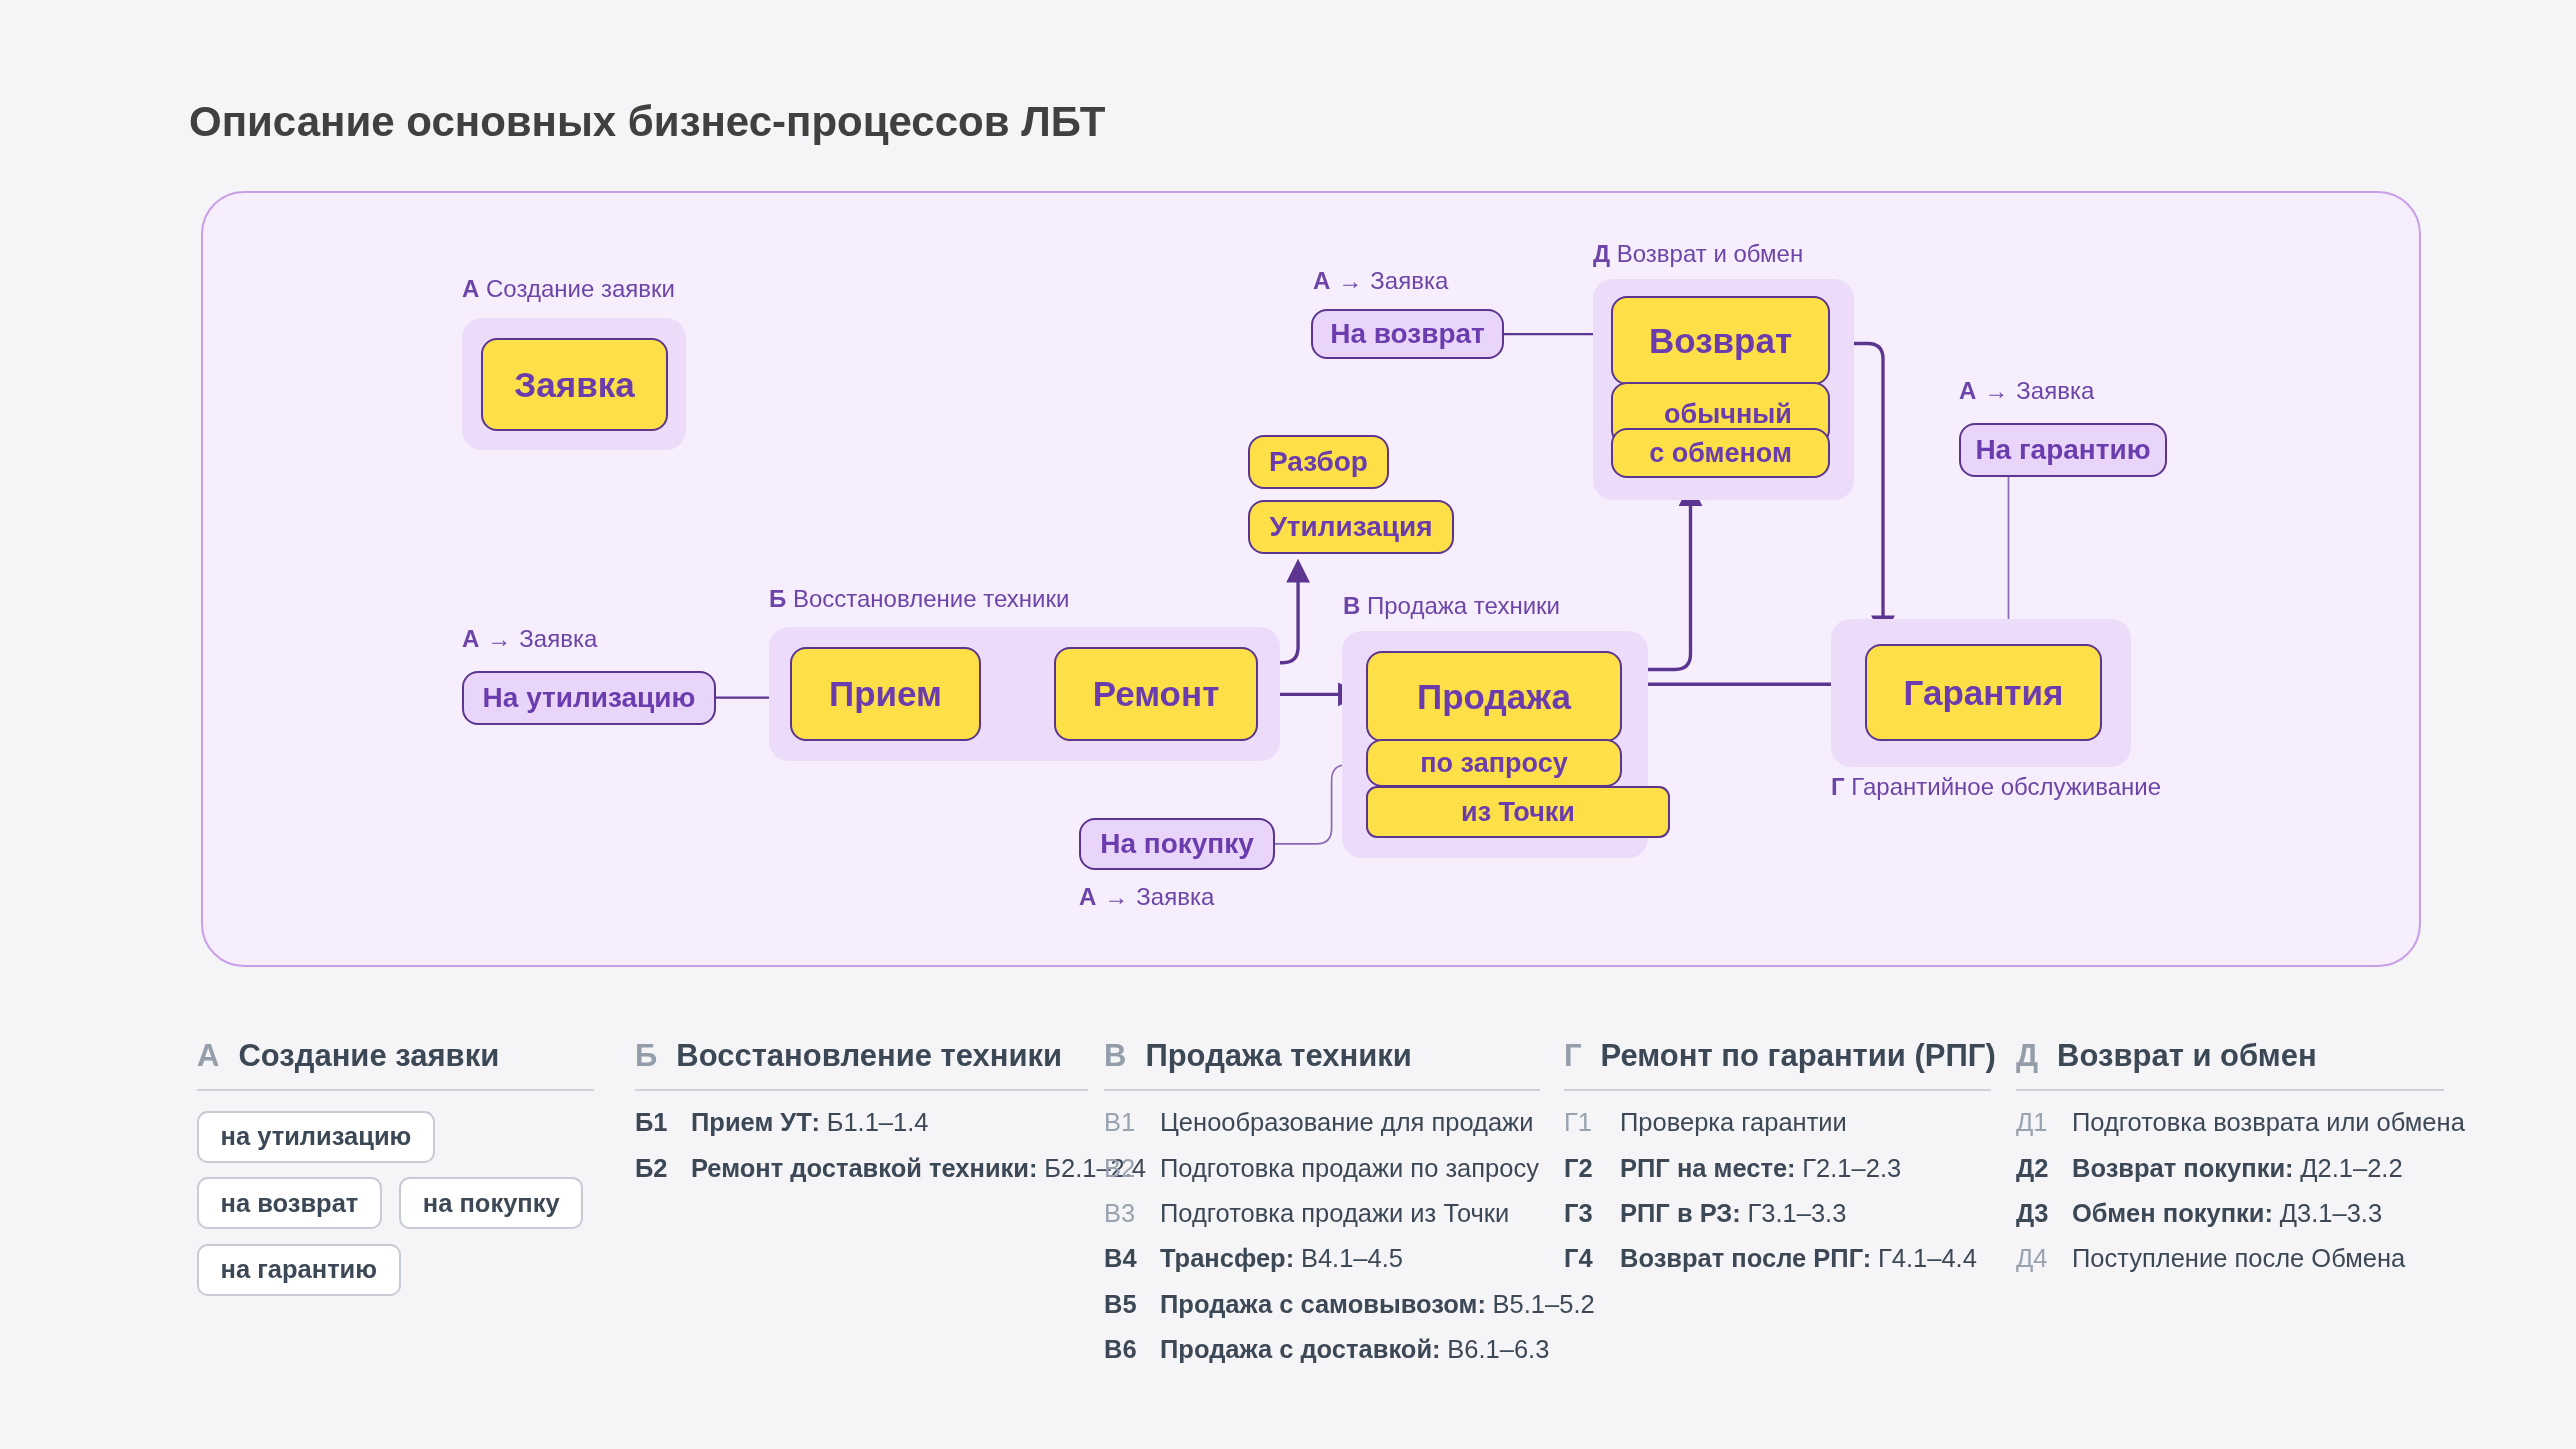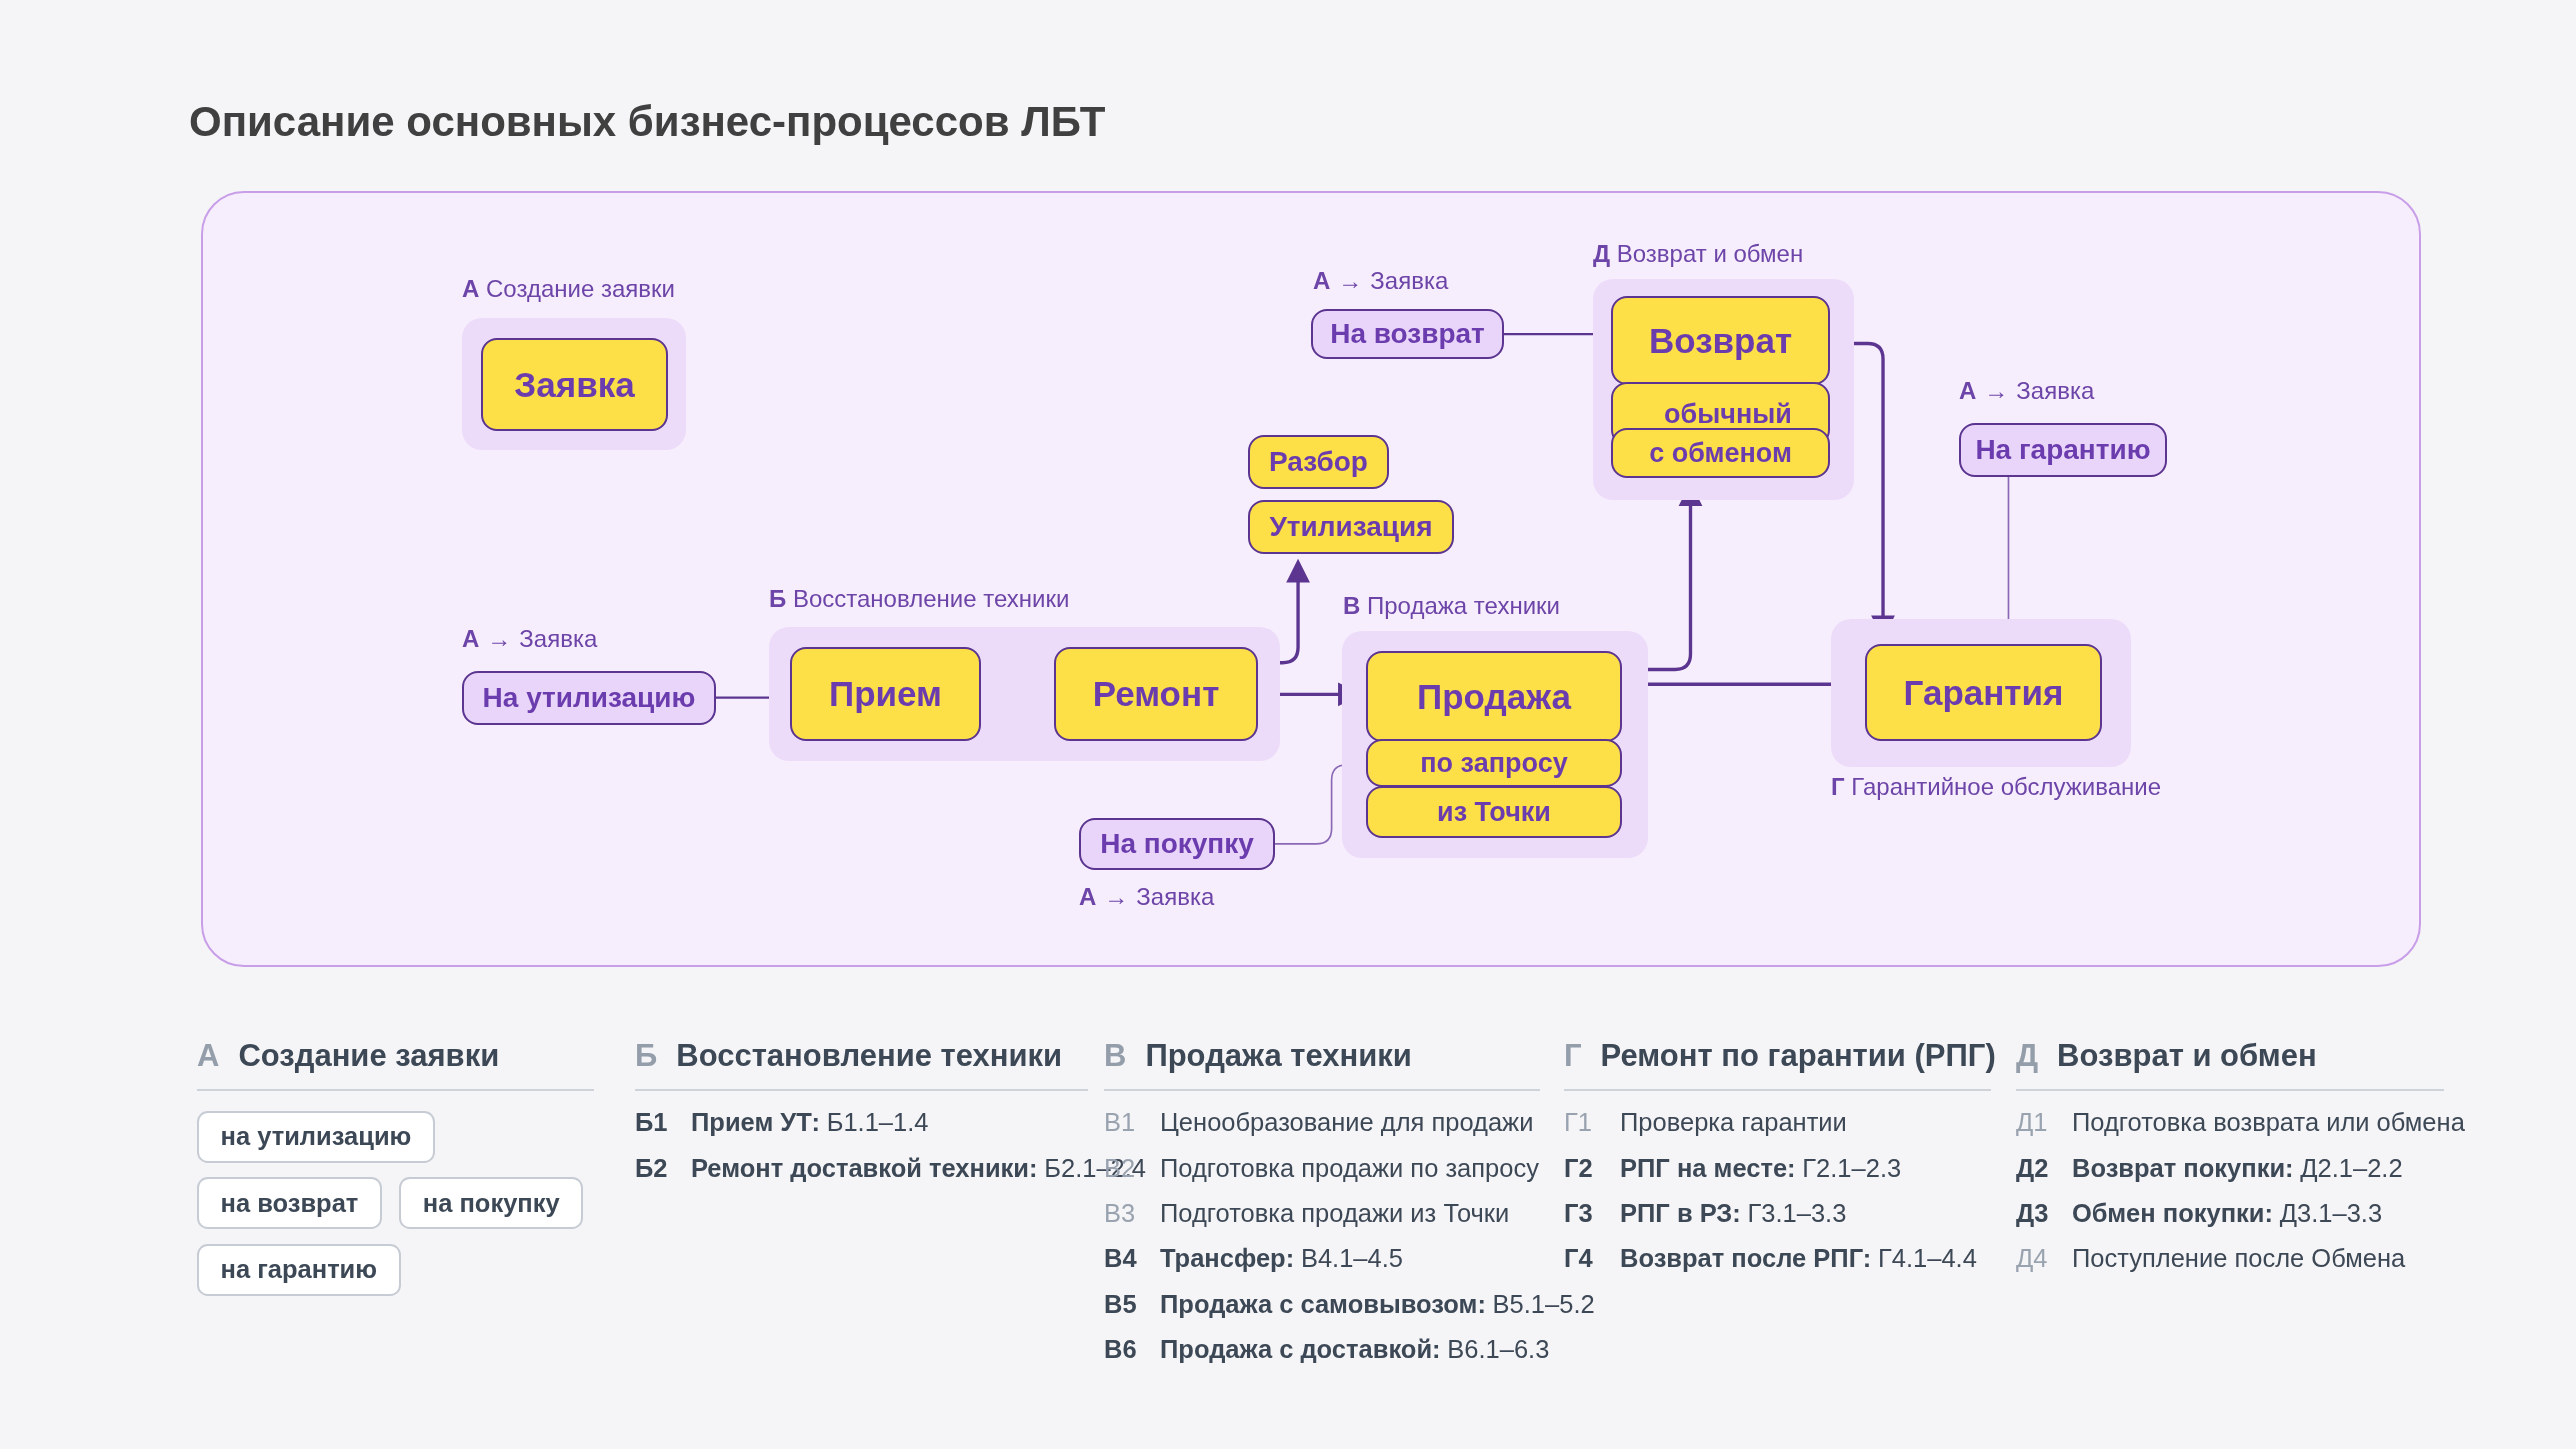--- a/index.html
+++ b/index.html
@@ -139,21 +139,21 @@
 </div>
 <div class="abs btn" style="left:1959px; top:423px; width:208px; height:54px;">На гарантию</div>
 
 <div class="abs dlabel" style="left:1343px; top:592px;">
   <span class="lt">В</span>
   <span>Продажа техники</span>
 </div>
 <div class="abs group" style="left:1342px; top:631px; width:306px; height:227px;"></div>
 <div class="abs node bigtxt" style="left:1366px; top:651px; width:256px; height:91px;">Продажа</div>
 <div class="abs node subtxt" style="left:1366px; top:739px; width:256px; height:48px;">по запросу</div>
-<div class="abs node subtxt" style="left:1366px; top:786px; width:256px; height:52px;">из Точки</div>
+<div class="abs node subtxt" style="left:1366px; top:786px; width:304px; height:52px;border-radius:11px;">из Точки</div>
 
 <div class="abs btn" style="left:1079px; top:818px; width:196px; height:52px;">На покупку</div>
 <div class="abs dlabel" style="left:1079px; top:883px;">
   <span class="lt">А</span><span class="arrow">→</span><span>Заявка</span>
 </div>
 
 <div class="abs group" style="left:1831px; top:619px; width:300px; height:148px;"></div>
 <div class="abs node bigtxt" style="left:1865px; top:644px; width:237px; height:97px;">Гарантия</div>
 <div class="abs dlabel" style="left:1831px; top:773px;">
   <span class="lt">Г</span>

